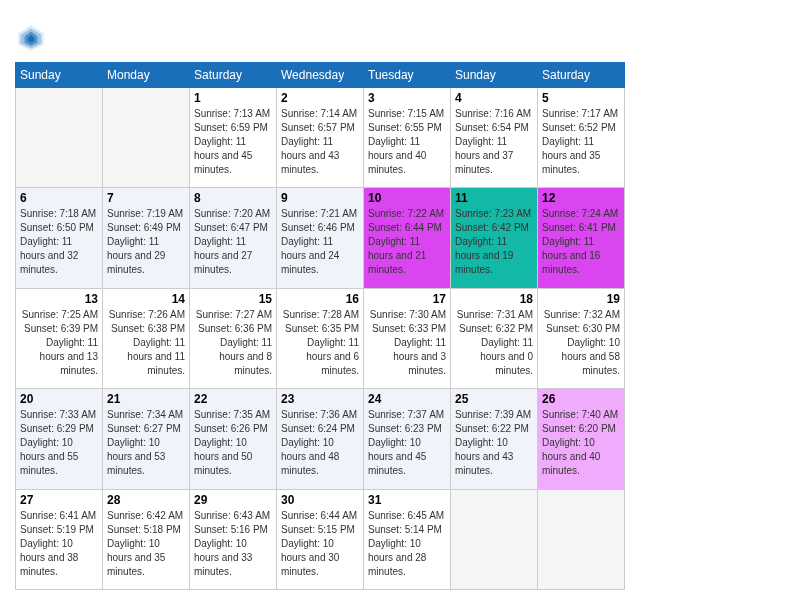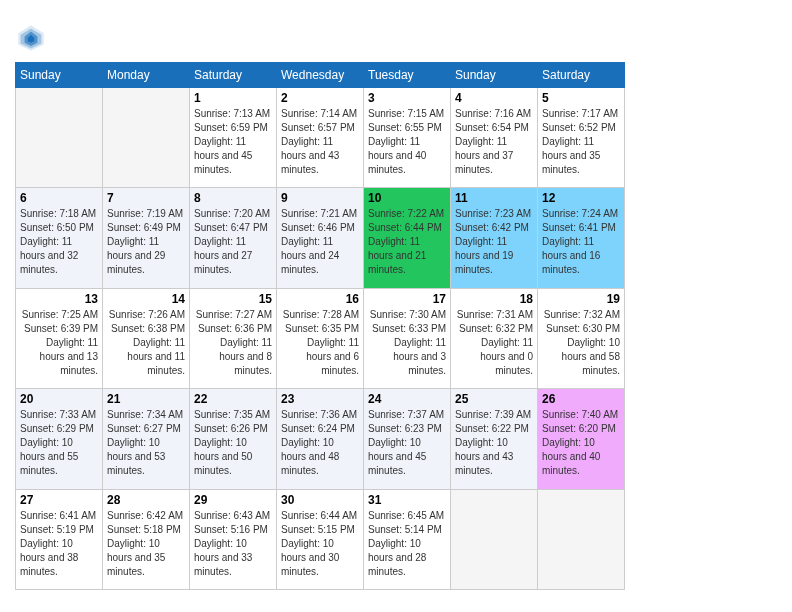--- a/index.html
+++ b/index.html
@@ -163,29 +163,29 @@
             <div class="day-info">Sunrise: 7:19 AM<br>Sunset: 6:49 PM<br>Daylight: 11 hours and 29 minutes.</div>
           </td>
           <td style="background: rgb(240, 244, 250);">
             <span class="day-num">8</span>
             <div class="day-info">Sunrise: 7:20 AM<br>Sunset: 6:47 PM<br>Daylight: 11 hours and 27 minutes.</div>
           </td>
           <td style="background: rgb(240, 244, 250);">
             <span class="day-num">9</span>
             <div class="day-info">Sunrise: 7:21 AM<br>Sunset: 6:46 PM<br>Daylight: 11 hours and 24 minutes.</div>
           </td>
-          <td style="background: #22c55e;">
+          <td style="background: #d946ef;">
             <span class="day-num">10</span>
             <div class="day-info">Sunrise: 7:22 AM<br>Sunset: 6:44 PM<br>Daylight: 11 hours and 21 minutes.</div>
           </td>
-          <td style="background: #7dd3fc;">
+          <td style="background: #14b8a6;">
             <span class="day-num">11</span>
             <div class="day-info">Sunrise: 7:23 AM<br>Sunset: 6:42 PM<br>Daylight: 11 hours and 19 minutes.</div>
           </td>
-          <td style="background: #7dd3fc;">
+          <td style="background: #d946ef;">
             <span class="day-num">12</span>
             <div class="day-info">Sunrise: 7:24 AM<br>Sunset: 6:41 PM<br>Daylight: 11 hours and 16 minutes.</div>
           </td>
         </tr>
         <tr style="background: rgb(255, 255, 255); text-align: right;">
           <td>
             <span class="day-num">13</span>
             <div class="day-info">Sunrise: 7:25 AM<br>Sunset: 6:39 PM<br>Daylight: 11 hours and 13 minutes.</div>
           </td>
           <td>

